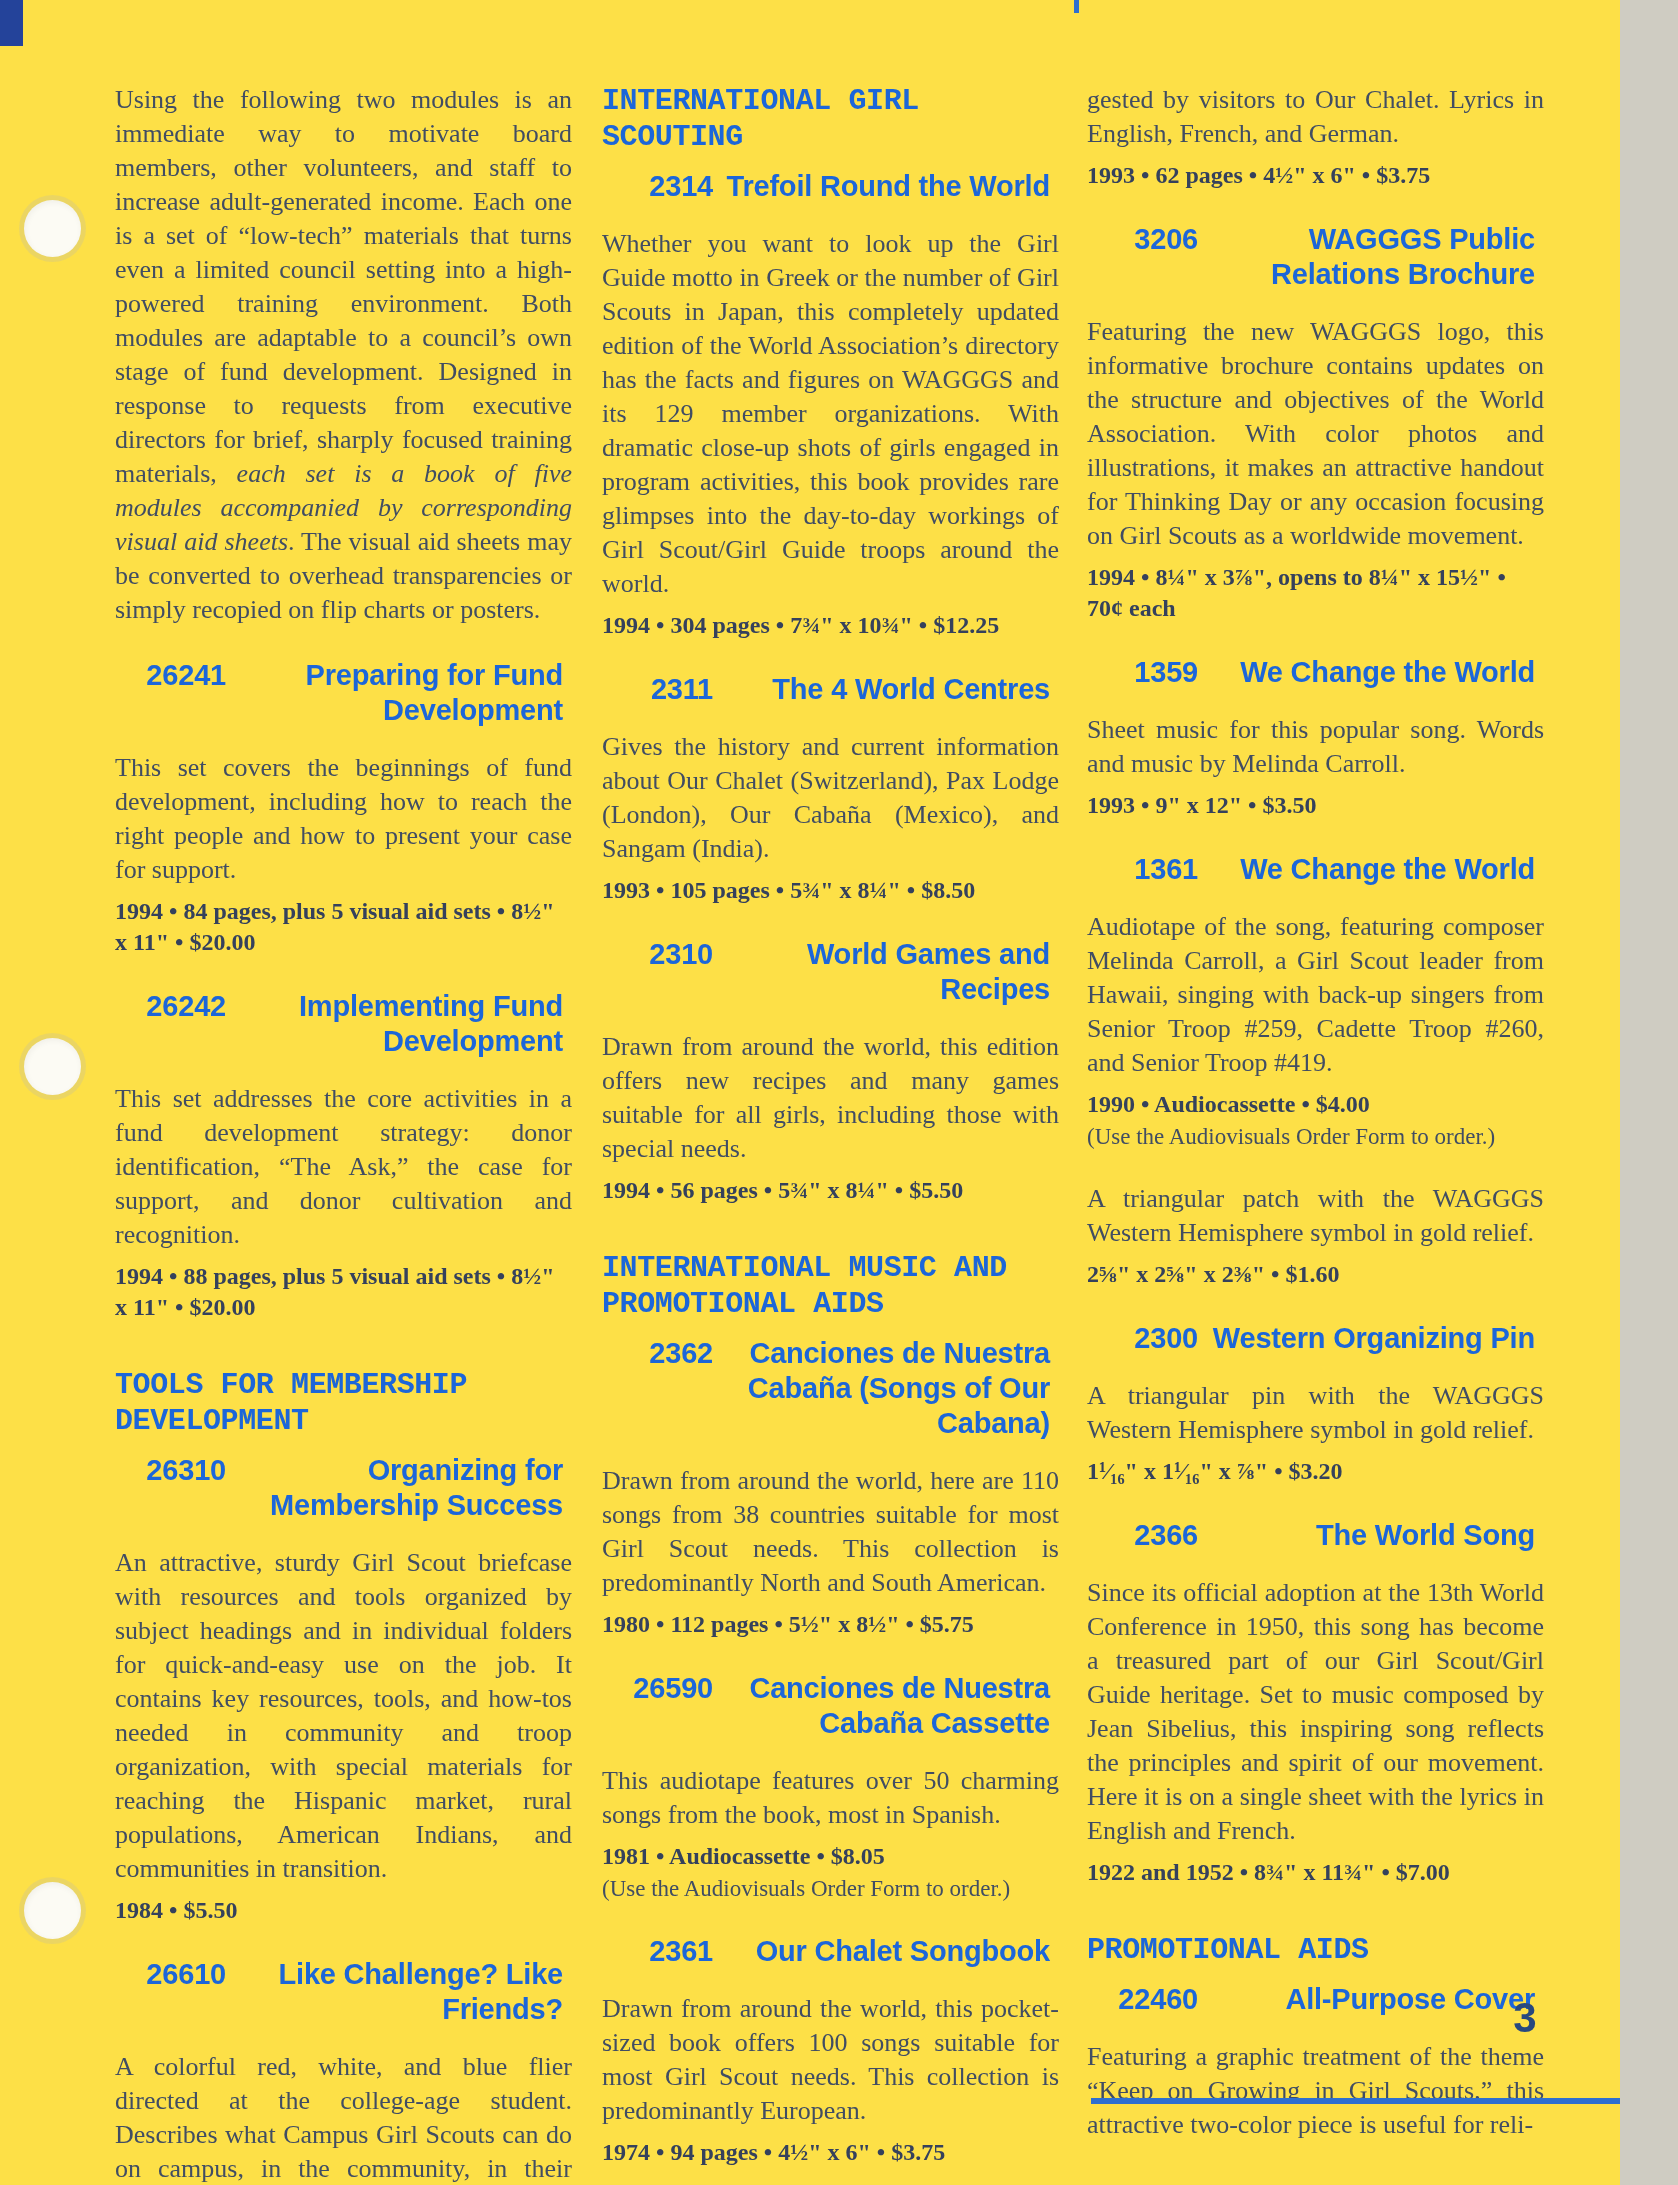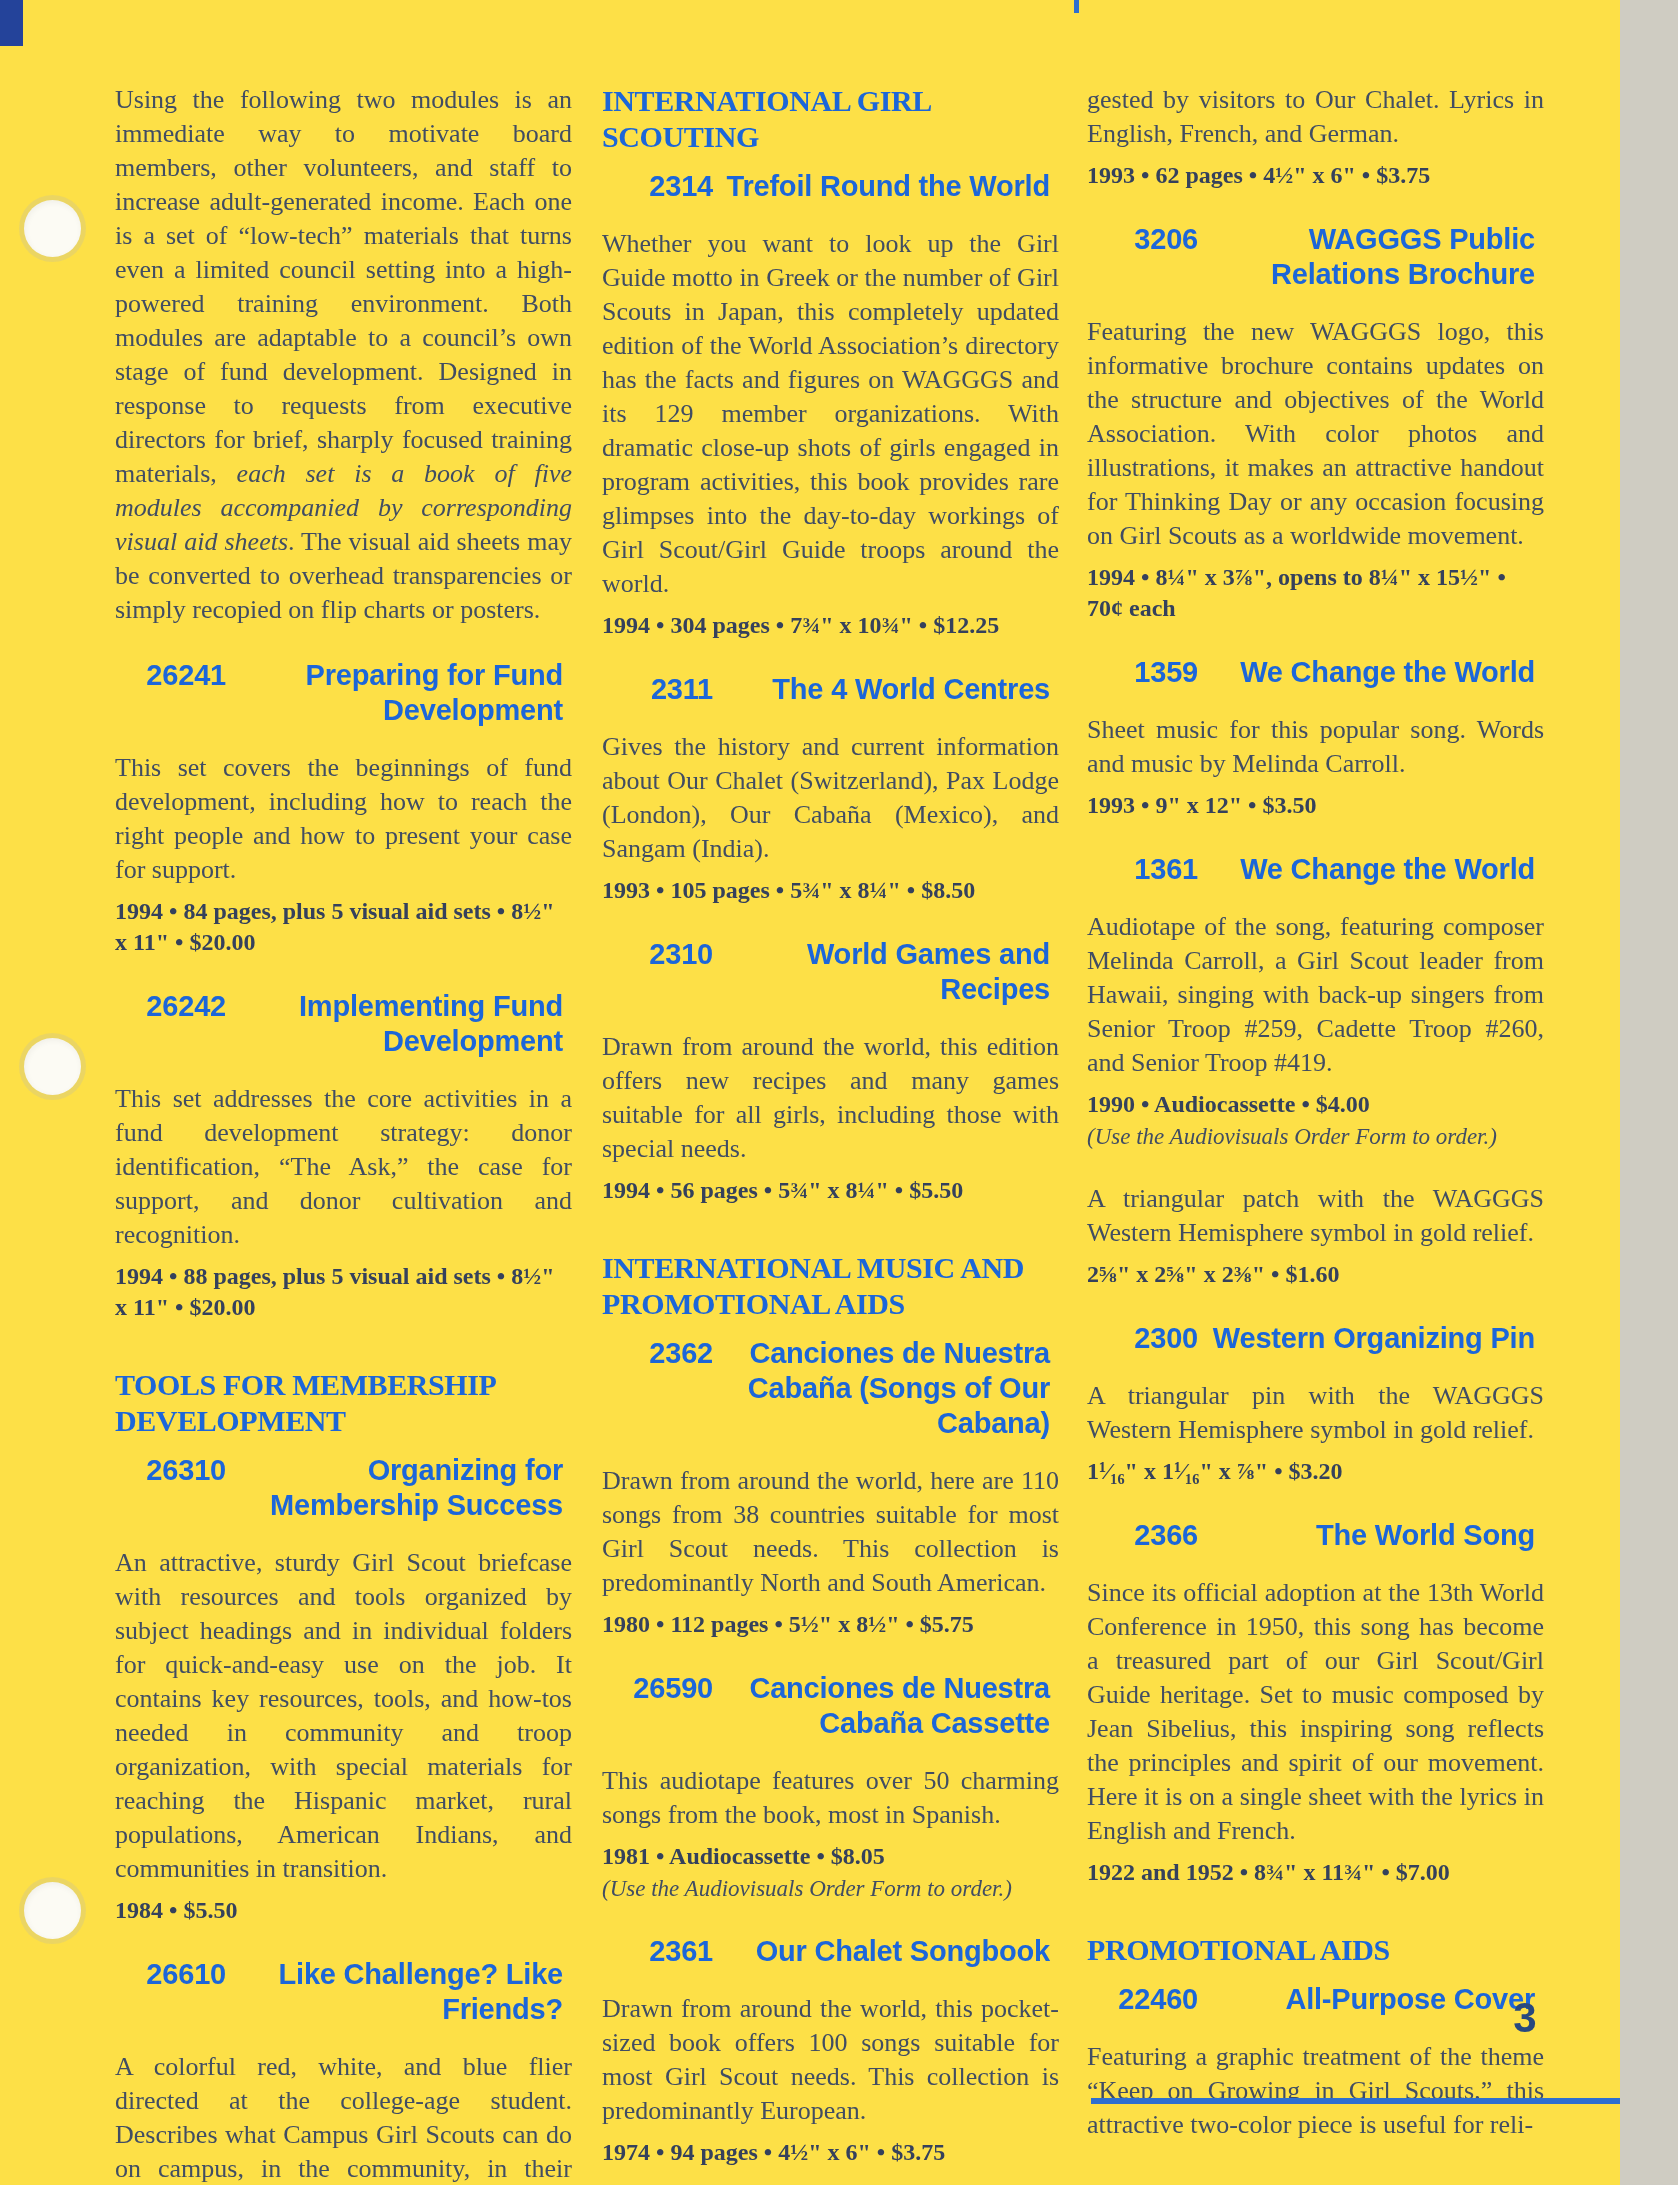--- a/index.html
+++ b/index.html
@@ -38,24 +38,24 @@
   .para, .desc {
     font-size:26px; line-height:34px; text-align:justify;
   }
   .desc { margin-top:23px; }
   .em { font-style:italic; }
   .spec {
     font-size:24px; line-height:31px; font-weight:700; color:#35415c;
     margin-top:9px; text-align:left;
   }
   .note {
-    font-size:23px; line-height:28px; font-style:italic; color:#414d63; margin-top:3px;
+    font-size:23px; line-height:28px; color:#414d63; margin-top:3px;
   }
   .section-head {
-    font-family:Liberation Serif, serif;
+    font-family:Liberation Mono, monospace;
     font-weight:700; font-size:30px; line-height:36px; letter-spacing:-0.4px;
     color:#1c66d9; margin-top:44px;
   }
   .item { margin-top:31px; }
   .section-head + .item { margin-top:14px; }
   .item-head {
     display:flex;
     font-family:"Liberation Sans","DejaVu Sans",sans-serif;
     font-weight:700; font-size:29px; line-height:35px; letter-spacing:-0.2px;
     color:#1c66d9;

